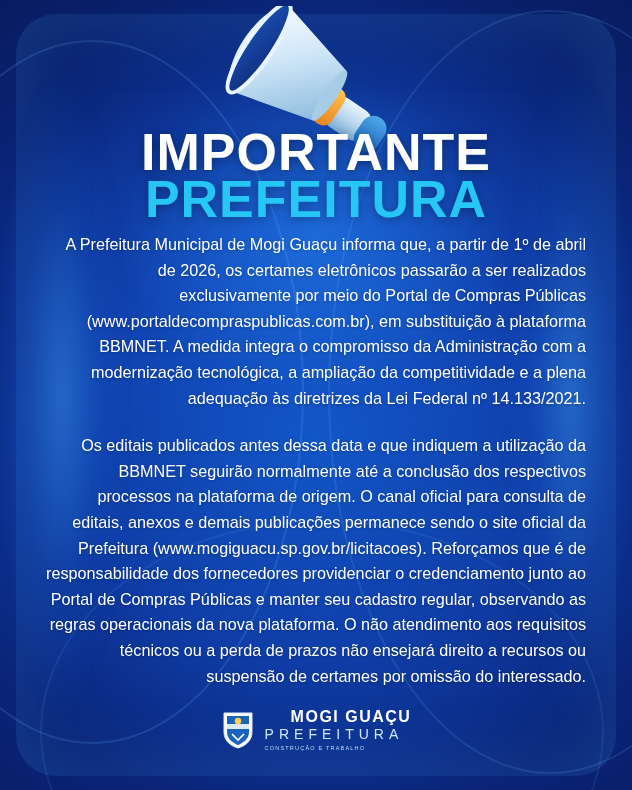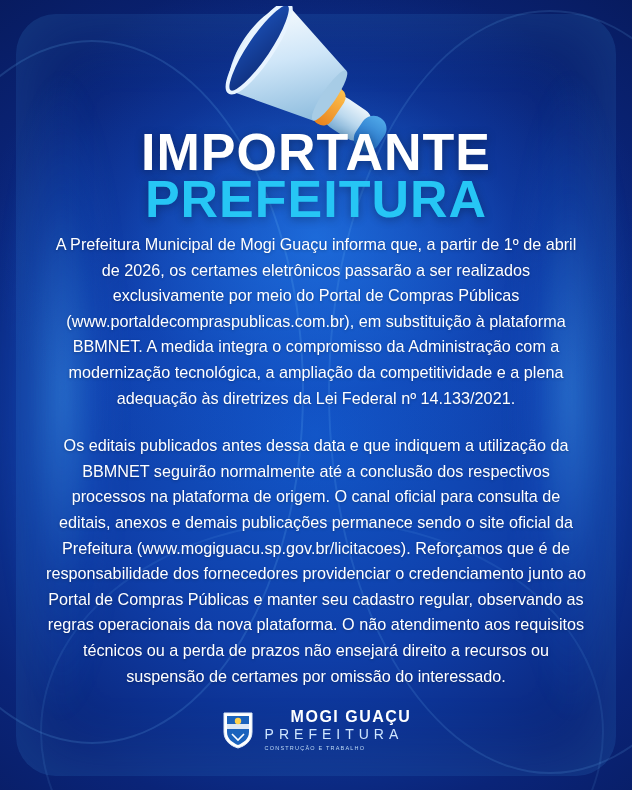--- a/index.html
+++ b/index.html
@@ -90,21 +90,21 @@
     color: #26c6f5;
     text-shadow: 0 2px 10px rgba(0,0,0,0.30);
     margin-top: -2px;
   }
   .body-text {
     position: absolute;
     left: 46px;
     right: 46px;
     top: 232px;
     color: #ffffff;
-    text-align: center;
+    text-align: right;
     font-size: 16.2px;
     line-height: 1.58;
     text-shadow: 0 1px 3px rgba(0,0,0,0.25);
   }
   .body-text p { margin: 0 0 22px 0; }
   .body-text p:last-child { margin-bottom: 16px; }
 
   .footer {
     position: absolute;
     bottom: 36px;

